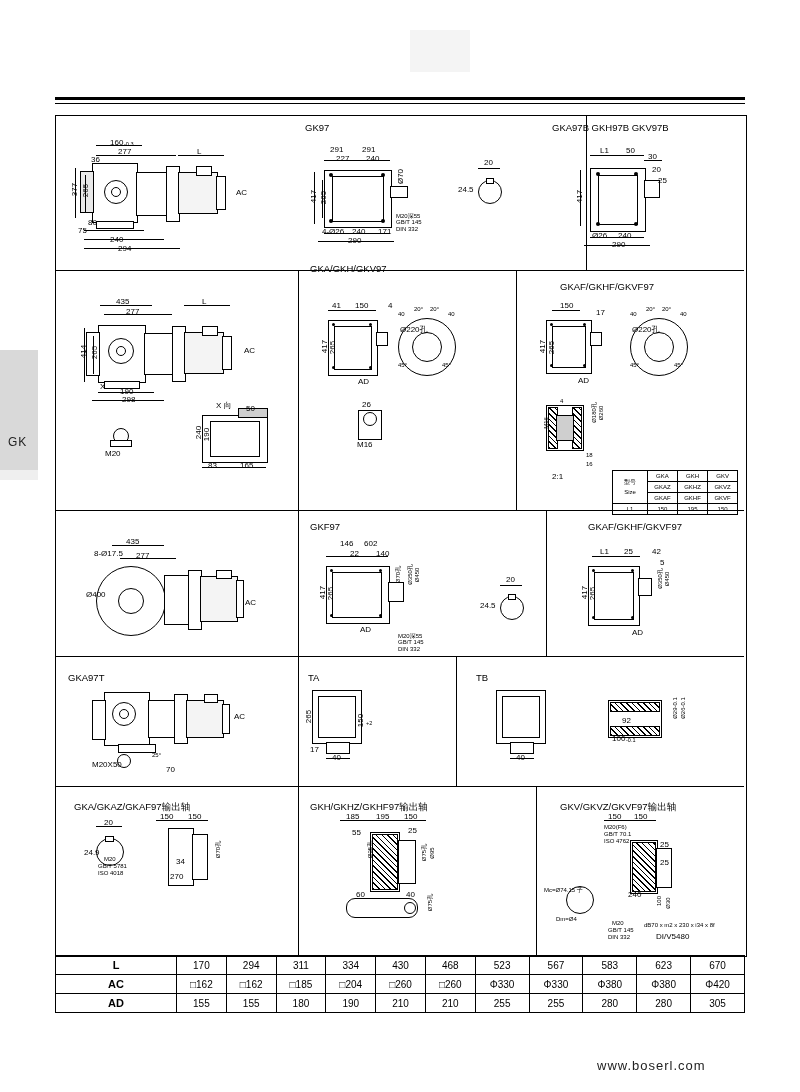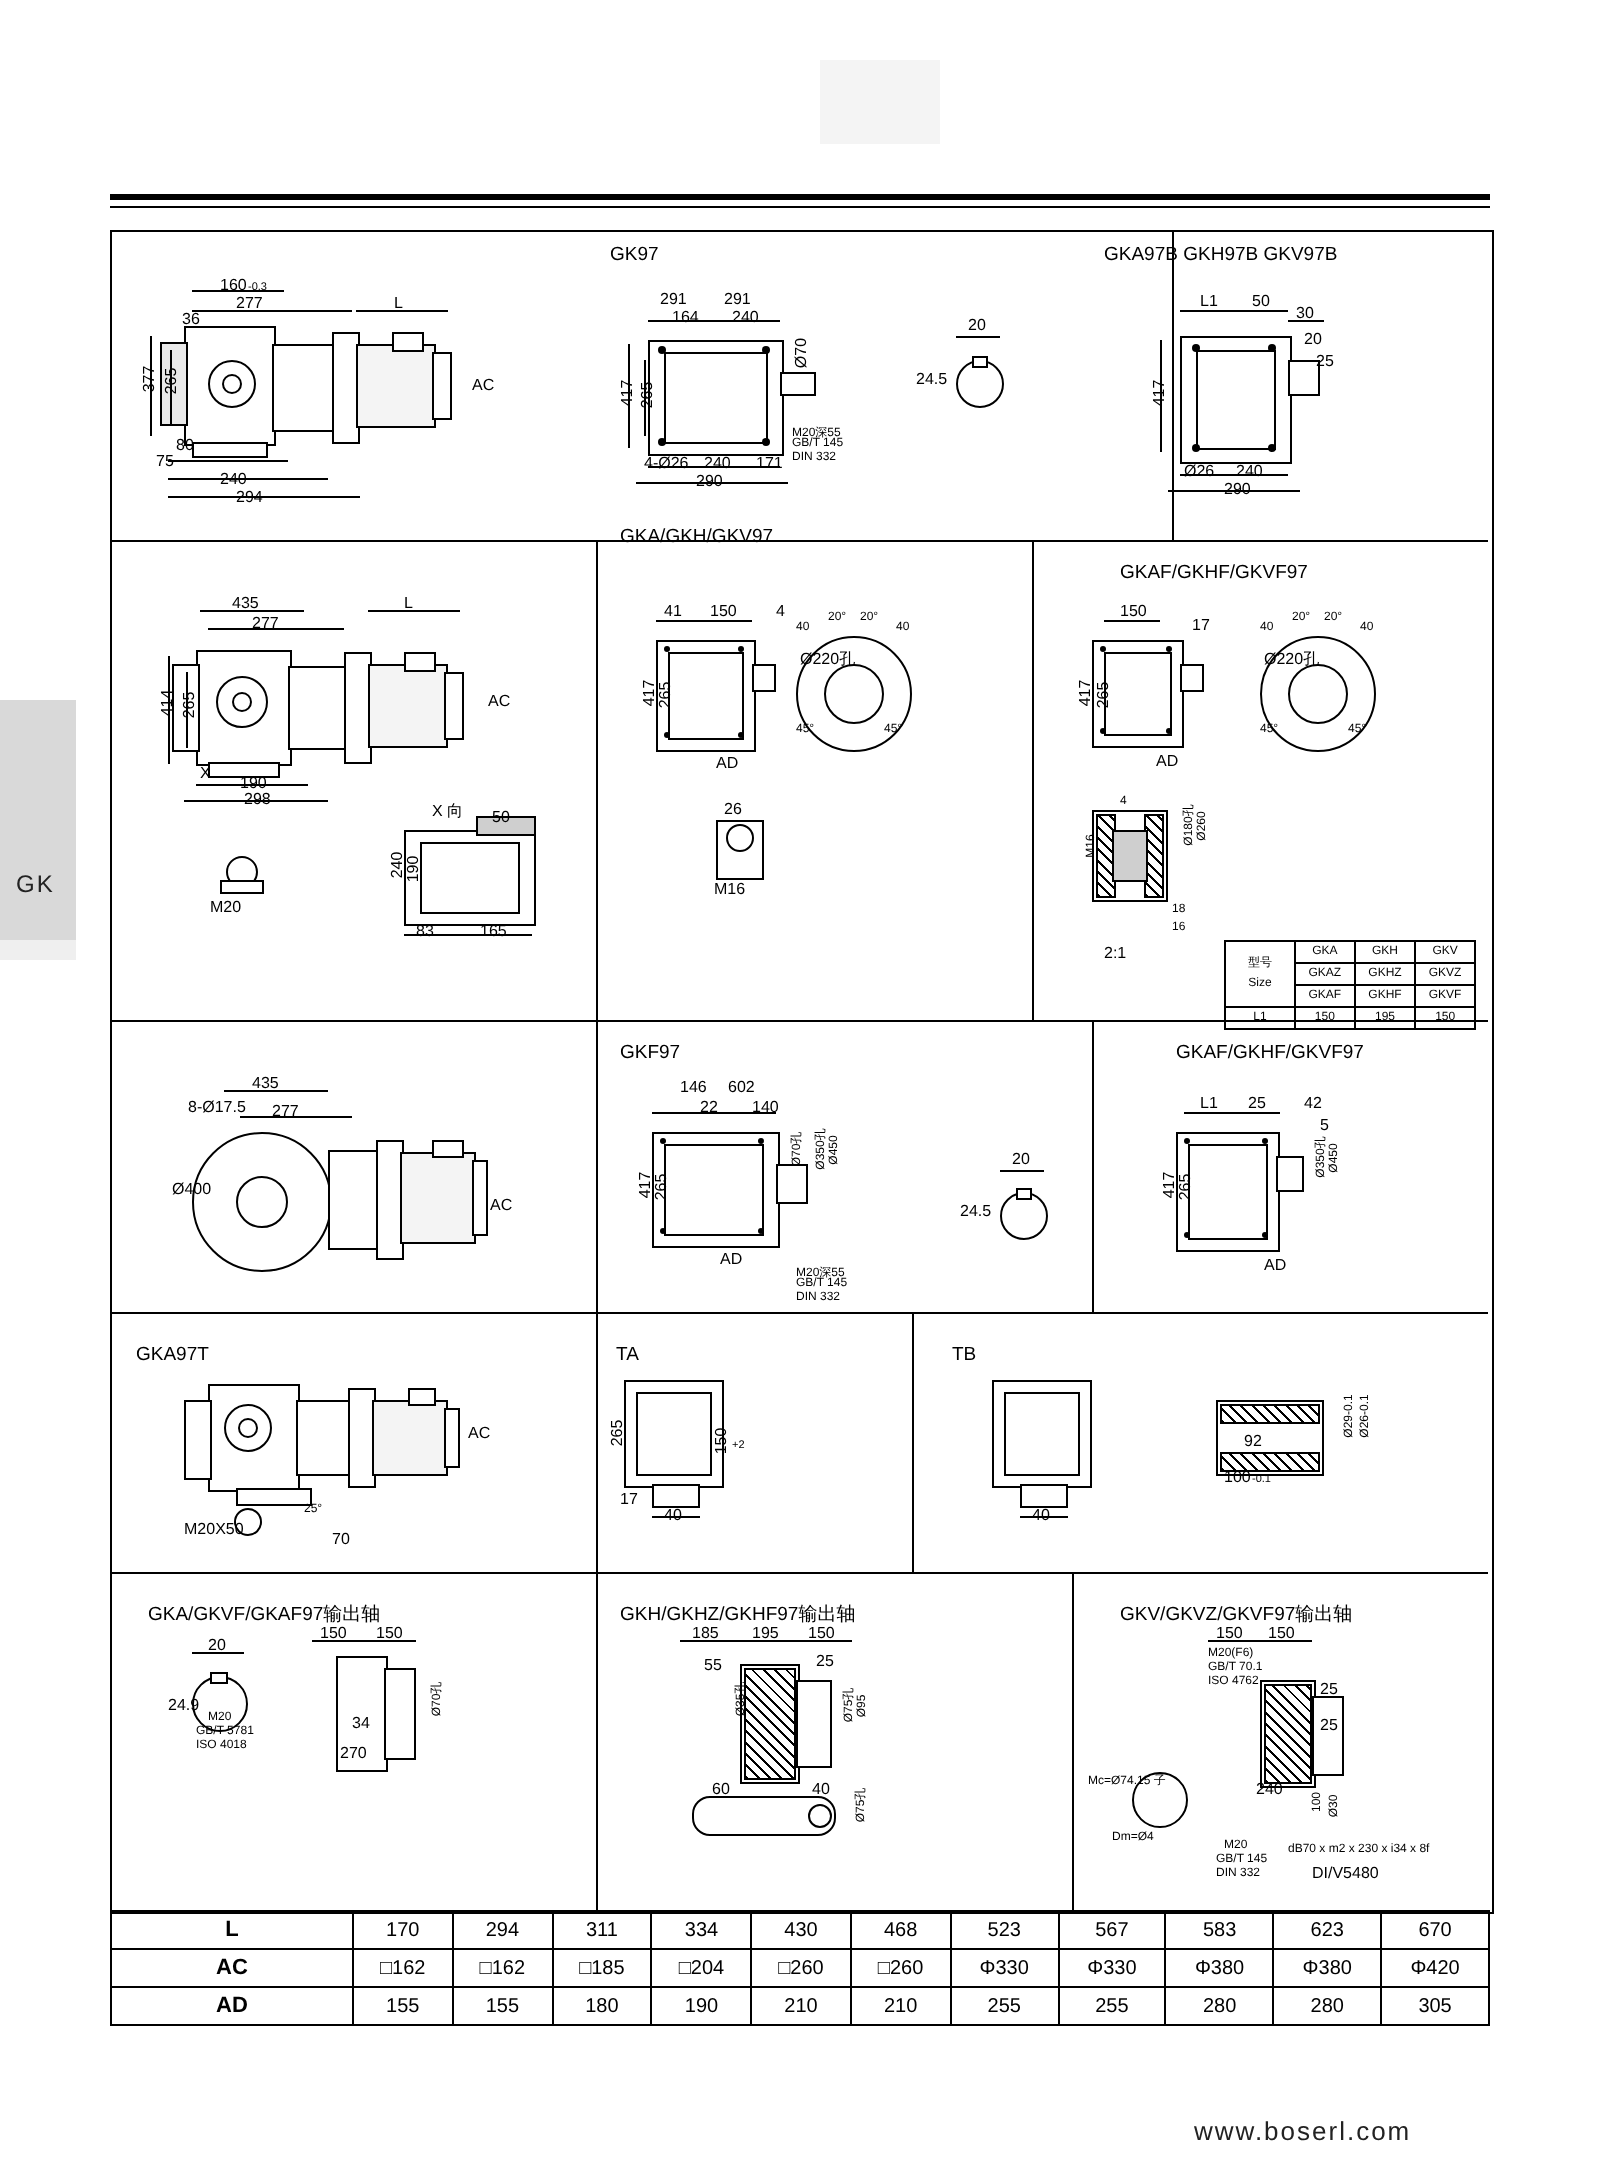--- a/index.html
+++ b/index.html
@@ -131,21 +131,21 @@
   <div class="dot" style="left:381px;top:219px;width:4px;height:4px;"></div>
   <div class="hln" style="left:324px;top:160px;width:32px;"></div>
   <div class="hln" style="left:356px;top:160px;width:34px;"></div>
   <div class="hln" style="left:324px;top:233px;width:66px;"></div>
   <div class="hln" style="left:318px;top:241px;width:76px;"></div>
   <div class="vln" style="left:314px;top:172px;height:52px;"></div>
   <div class="vln" style="left:322px;top:180px;height:38px;"></div>
 
   <div class="lbl" style="left:330px;top:145px;">291</div>
   <div class="lbl" style="left:362px;top:145px;">291</div>
-  <div class="lbl" style="left:336px;top:154px;">164</div>
+  <div class="lbl" style="left:336px;top:154px;">227</div>
   <div class="lbl" style="left:366px;top:154px;">240</div>
   <div class="lbl" style="left:307px;top:192px;transform:rotate(-90deg);">417</div>
   <div class="lbl" style="left:317px;top:193px;transform:rotate(-90deg);">265</div>
   <div class="lbl" style="left:393px;top:172px;transform:rotate(-90deg);">Ø70</div>
   <div class="lbl" style="left:322px;top:227px;">4-Ø26</div>
   <div class="lbl" style="left:352px;top:227px;">240</div>
   <div class="lbl" style="left:378px;top:227px;">171</div>
   <div class="lbl" style="left:348px;top:236px;">290</div>
   <div class="tiny" style="left:396px;top:212px;">M20深55</div>
   <div class="tiny" style="left:396px;top:219px;">GB/T 145</div>
@@ -429,21 +429,21 @@
 
   <div class="box" style="left:608px;top:700px;width:52px;height:36px;"></div>
   <div class="hatch" style="left:610px;top:702px;width:48px;height:8px;"></div>
   <div class="hatch" style="left:610px;top:726px;width:48px;height:8px;"></div>
   <div class="lbl" style="left:622px;top:716px;">92</div>
   <div class="lbl" style="left:612px;top:734px;">100</div>
   <div class="tiny5" style="left:626px;top:737px;">-0.1</div>
   <div class="tiny" style="left:664px;top:705px;transform:rotate(-90deg);">Ø29-0.1</div>
   <div class="tiny" style="left:672px;top:705px;transform:rotate(-90deg);">Ø26-0.1</div>
 
-  <div class="ttl" style="left:74px;top:801px;">GKA/GKVF/GKAF97输出轴</div>
+  <div class="ttl" style="left:74px;top:801px;">GKA/GKAZ/GKAF97输出轴</div>
   <div class="ttl" style="left:310px;top:801px;">GKH/GKHZ/GKHF97输出轴</div>
   <div class="ttl" style="left:560px;top:801px;">GKV/GKVZ/GKVF97输出轴</div>
 
   <div class="circ" style="left:96px;top:838px;width:26px;height:26px;"></div>
   <div class="box" style="left:105px;top:836px;width:7px;height:4px;"></div>
   <div class="hln" style="left:96px;top:826px;width:26px;"></div>
   <div class="lbl" style="left:104px;top:818px;">20</div>
   <div class="lbl" style="left:84px;top:848px;">24.9</div>
   <div class="tiny" style="left:104px;top:856px;">M20</div>
   <div class="tiny" style="left:98px;top:863px;">GB/T 5781</div>

